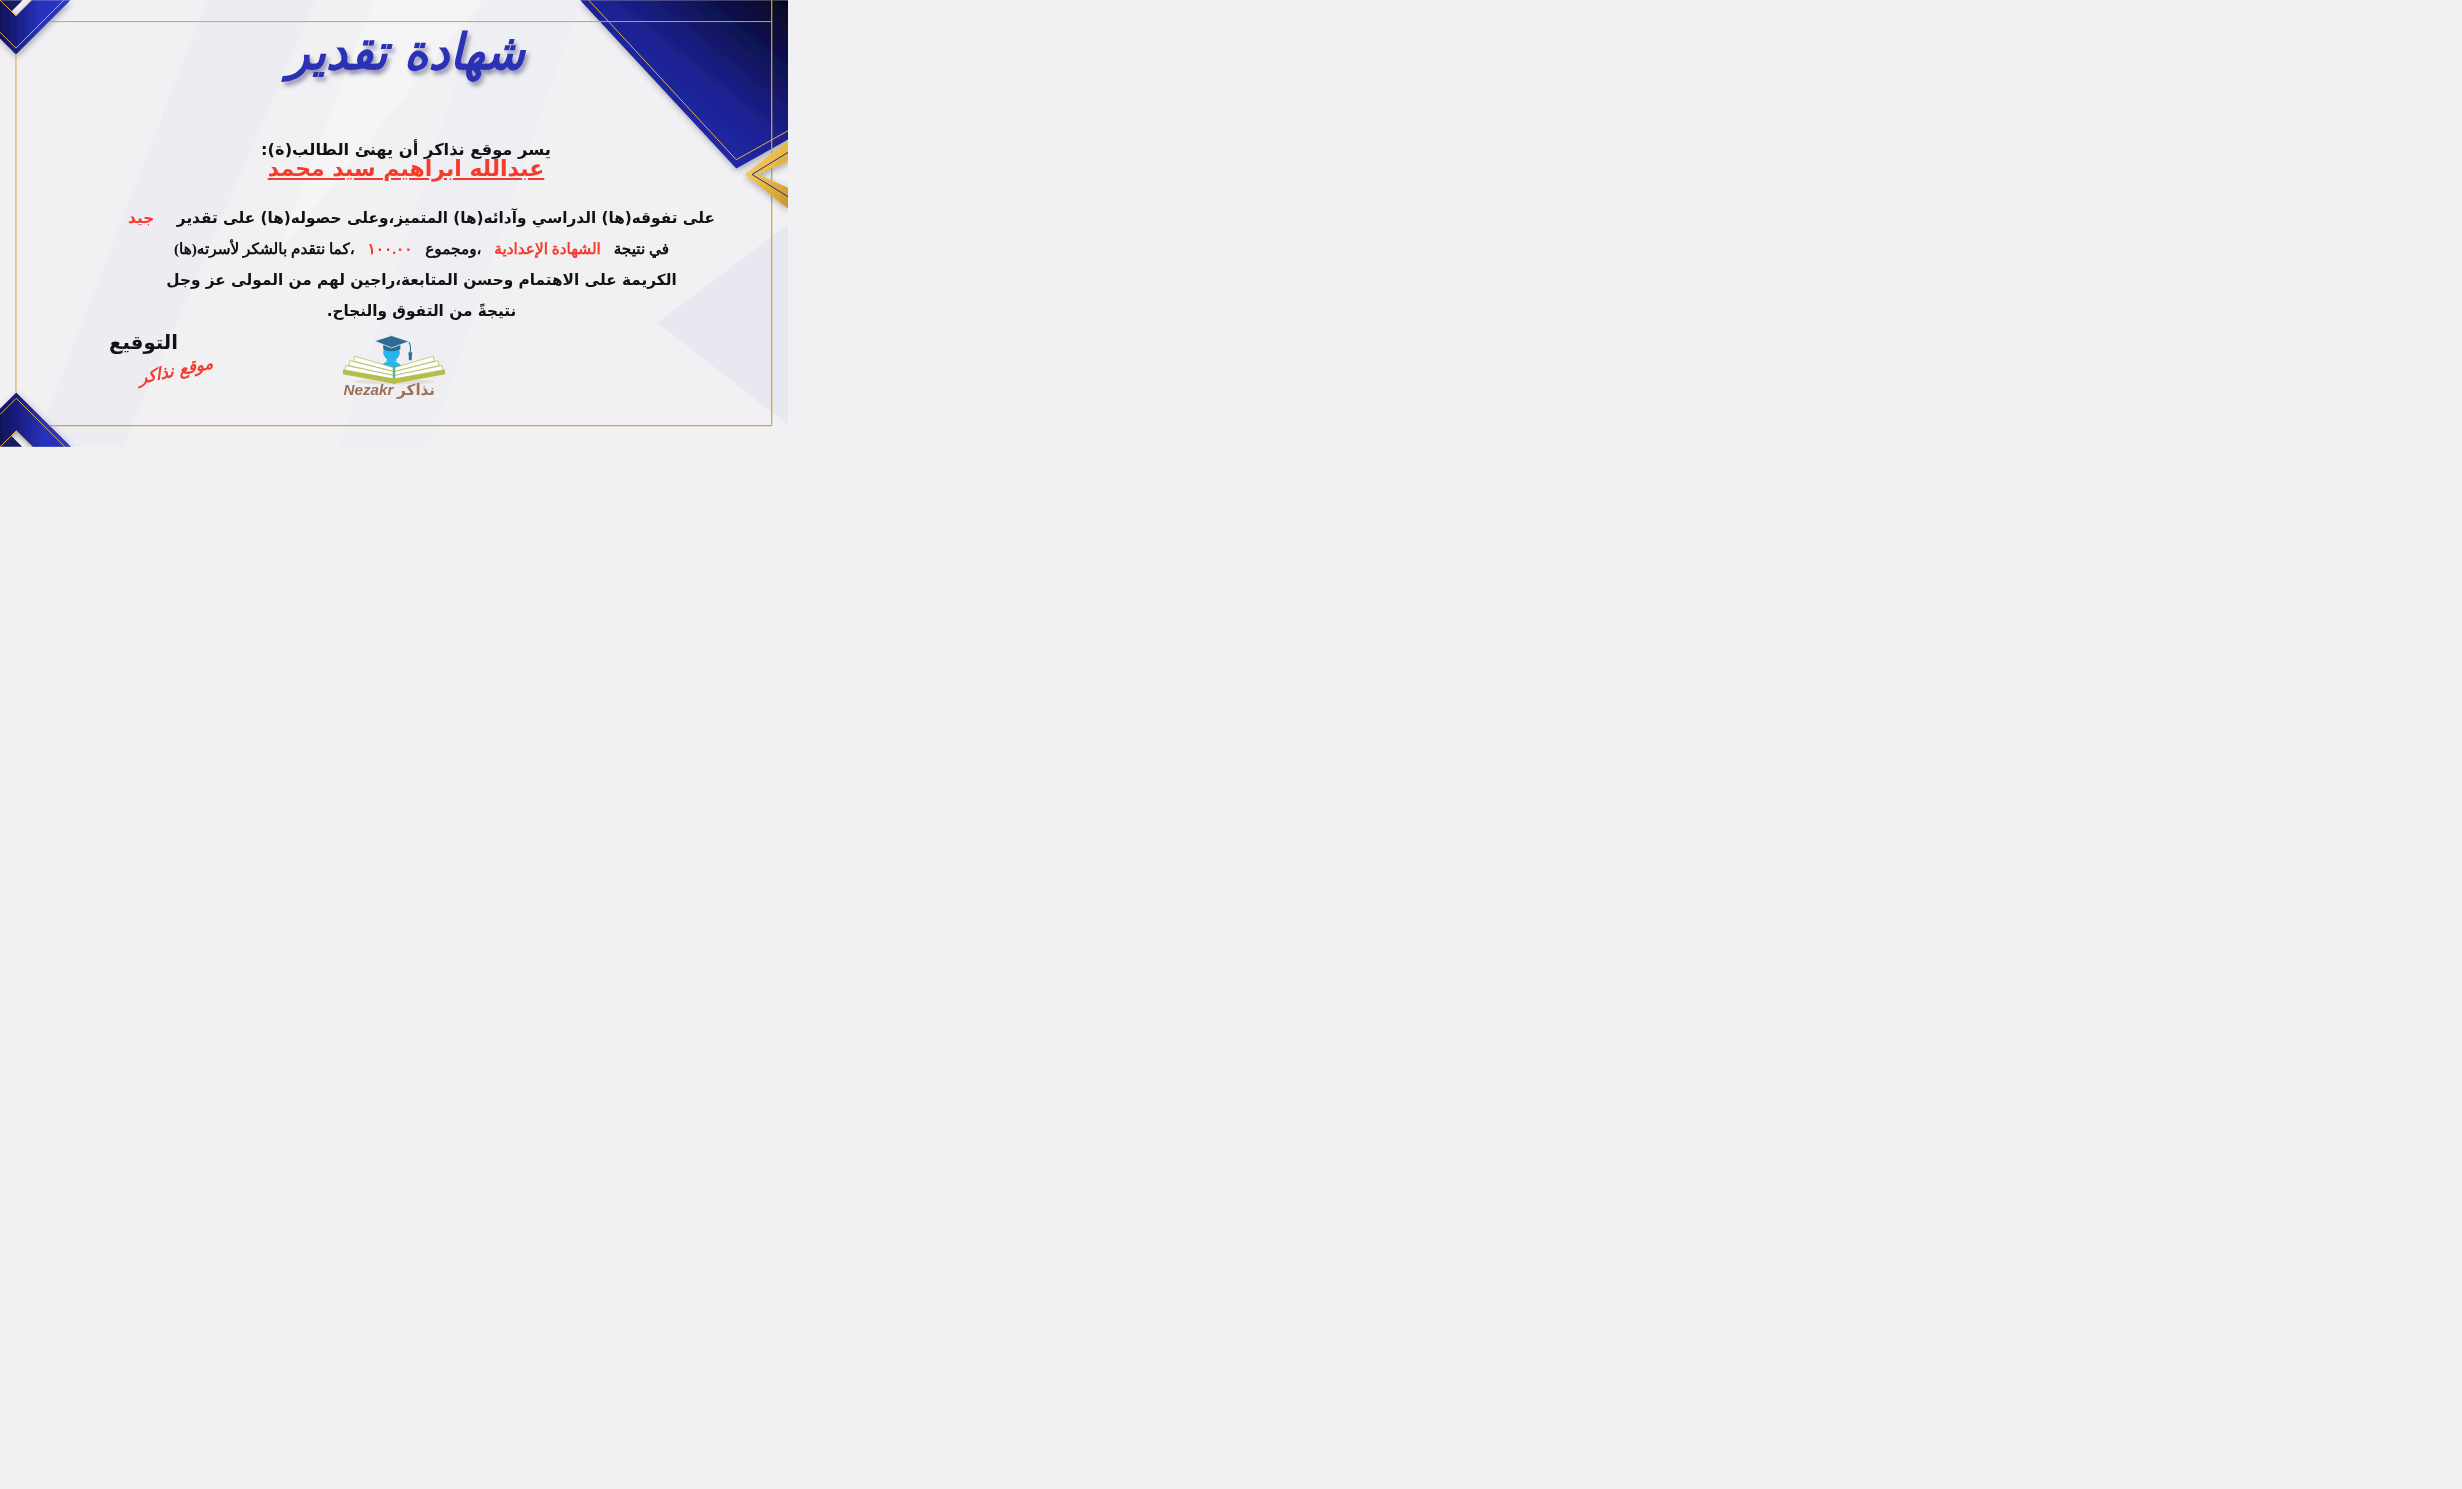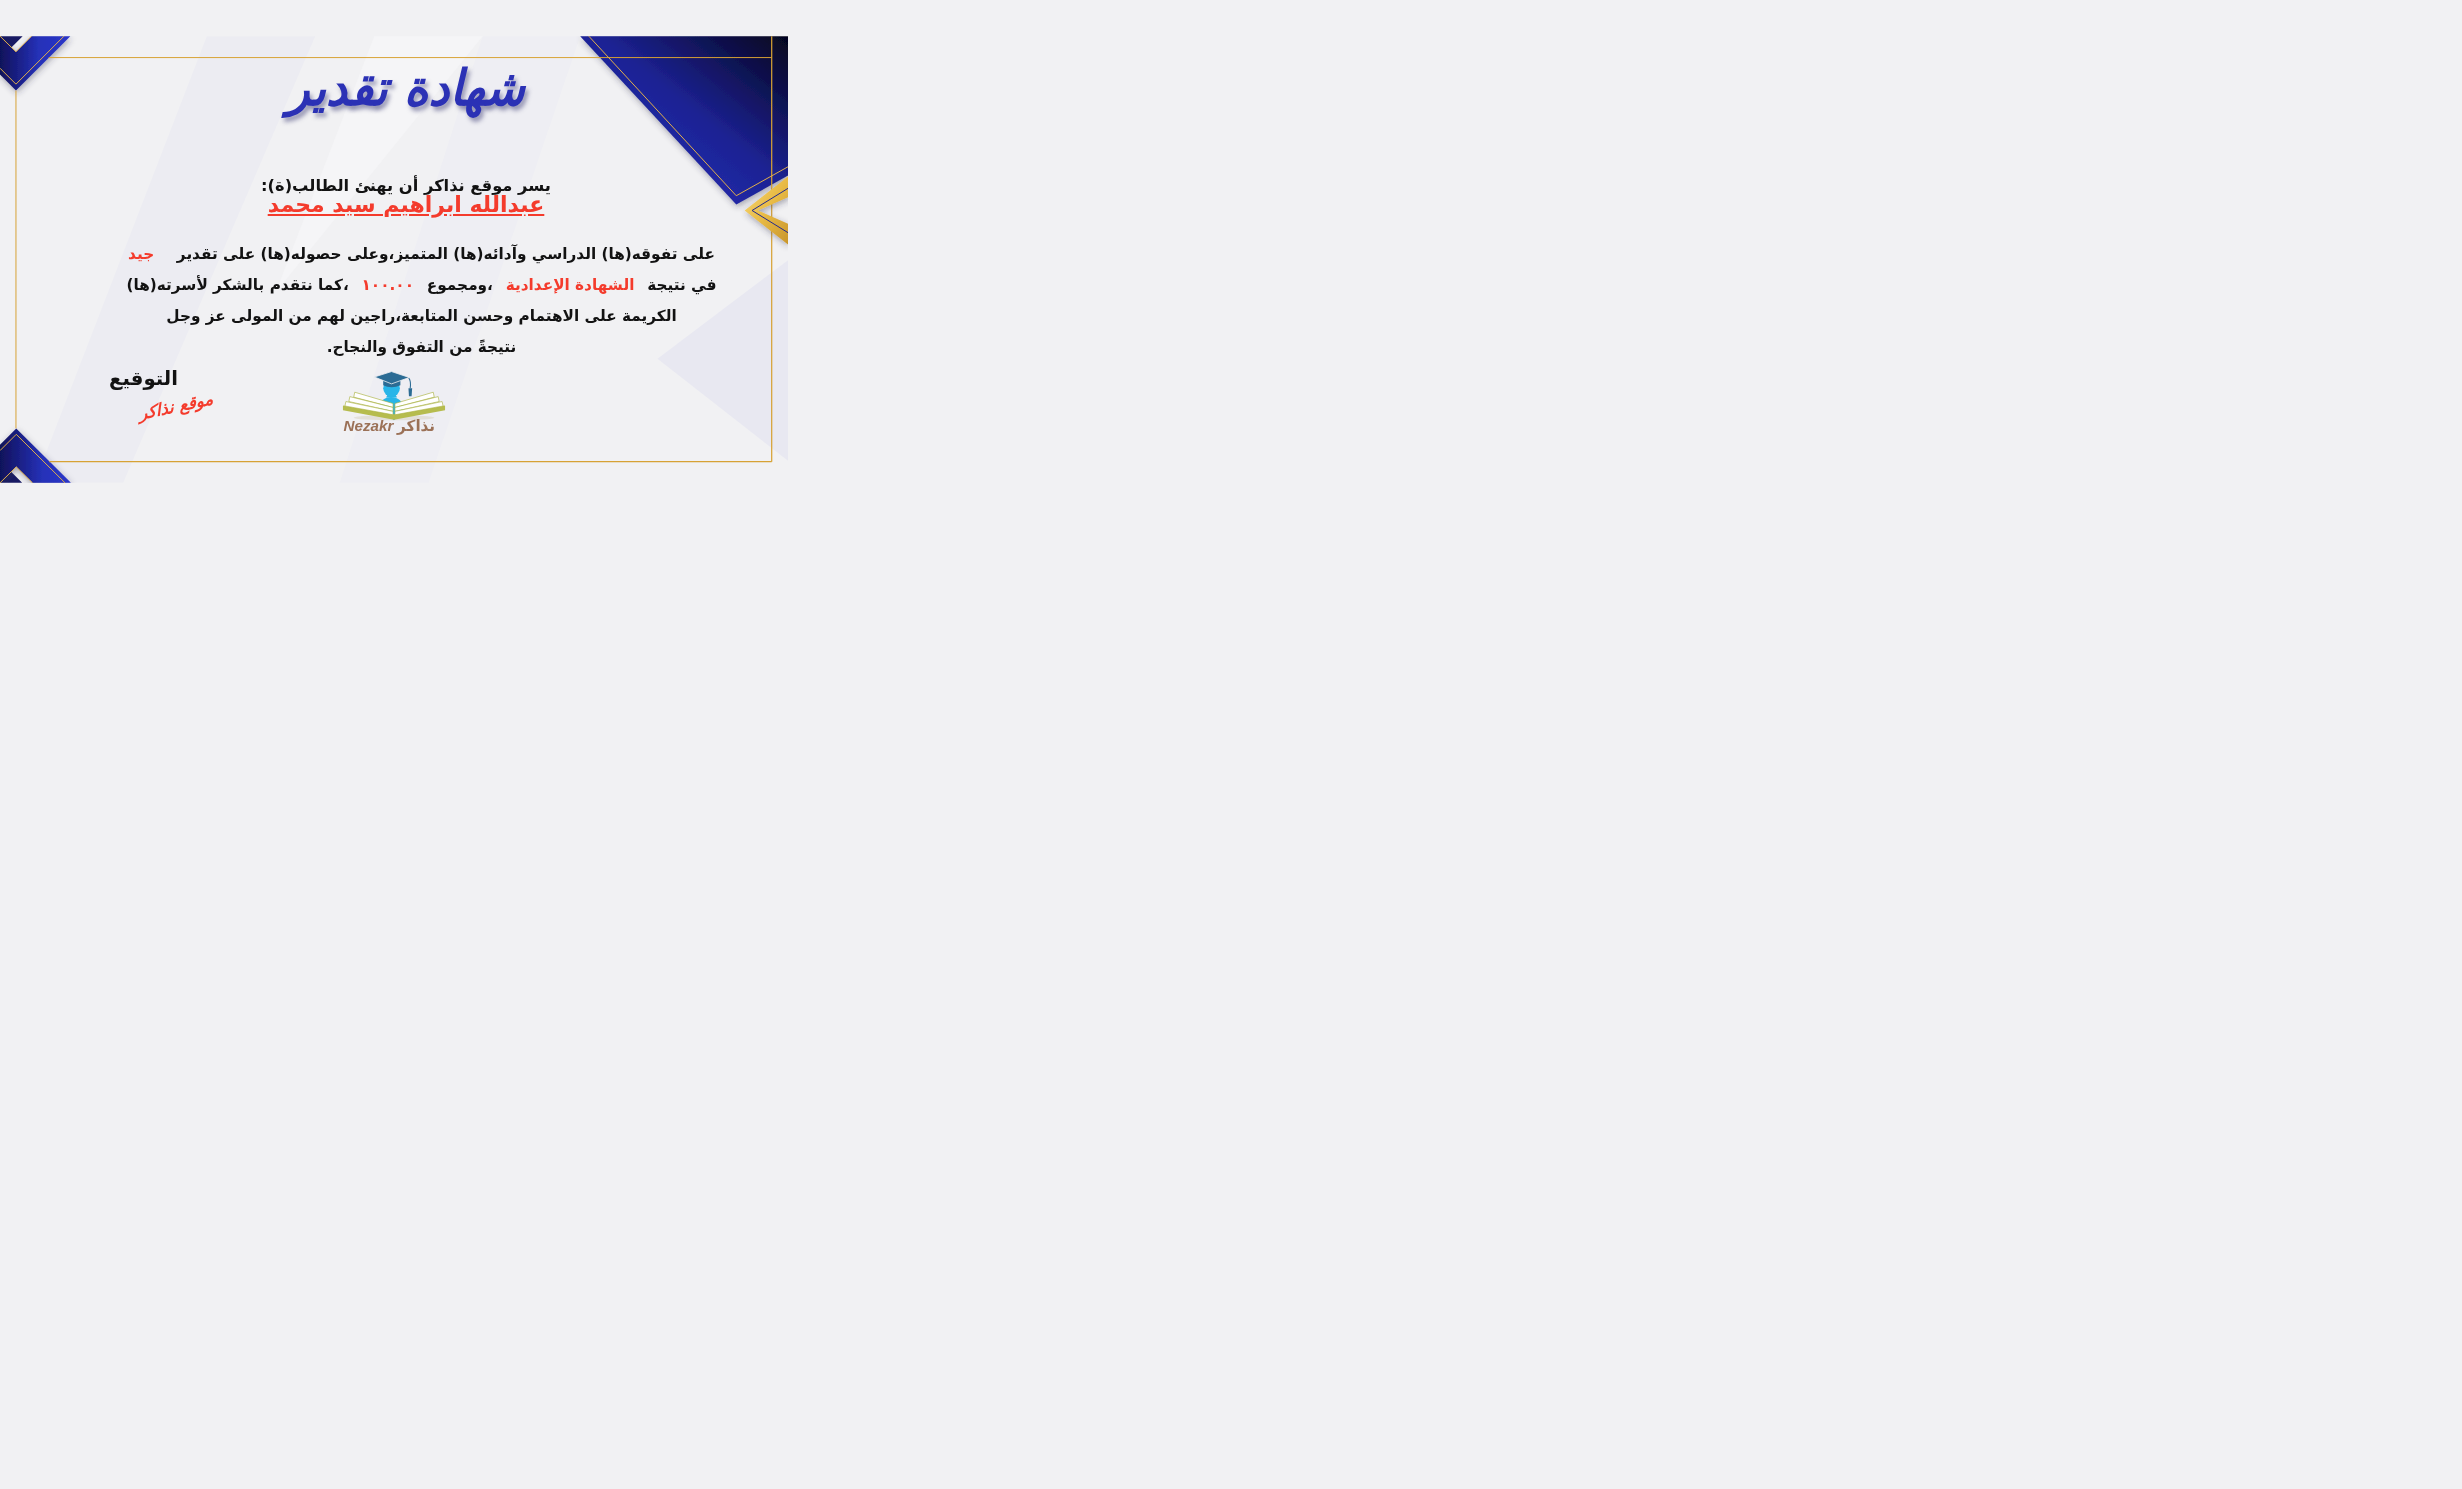--- a/index.html
+++ b/index.html
@@ -1,34 +1,34 @@
 <!DOCTYPE html>
 <html lang="ar" style="--accent-blue: #2b31b5; --accent-red: #f43b2c; --text-black: #121212; --gold-line: #d7a234; --gold-fill: #e9bb45; --corner-blue-bright: #2b36c9; --corner-blue-dark: #0a0b33; --logo-cap-blue: #2b6b94; --logo-cyan: #29b5e8; --logo-olive: #b6bc4e; --logo-brown: #9b7157;font-size:7.9px"><head>
 <meta charset="utf-8">
 <style>
   html,body{margin:0;padding:0;background:#f1f1f3;}
   .stage{
     position:relative;width:788px;height:447px;overflow:hidden;
-    background:#f1f1f3;font-family:"DejaVu Sans",sans-serif;margin-top:36px;
+    background:#f1f1f3;font-family:"DejaVu Sans",sans-serif;
   }
   .decor{position:absolute;inset:0;width:788px;height:447px;display:block;}
   .txt{position:absolute;left:86px;width:640px;text-align:center;font-weight:bold;color:var(--text-black,#121212);}
   .rtl{direction:rtl;unicode-bidi:isolate;}
   .cert-title{
     top:25.6px;font-size:47px;line-height:1.1;white-space:nowrap;
     color:var(--accent-blue,#2b31b5);
     text-shadow:2.5px 3.4px 4.4px rgba(60,60,115,.5);
     transform:scaleY(1.06);
     font-style:italic;
   }
   .intro-line{top:140px;font-size:16.3px;}
   .student-name{top:156px;font-size:22px;color:var(--accent-red,#f43b2c);text-decoration:underline;}
   .body-line{position:absolute;left:94px;width:655px;text-align:center;font-weight:bold;font-size:15.3px;color:var(--text-black,#121212);}
   .bl-a{top:209px;}
-  .bl-b{top:240px;}
+  .bl-b{top:240px;font-family:Liberation Serif, serif;}
   .bl-c{top:271px;}
   .bl-d{top:302px;}
   .red-val{color:var(--accent-red,#f43b2c);}
   .gap-lg{margin-inline-start:22.7px;}
   .gap-md{margin-inline:12.8px;}
   .sig-label{position:absolute;left:109px;top:331px;width:69px;font-weight:bold;font-size:19.7px;color:var(--text-black,#121212);}
   .sig-script{
     position:absolute;left:112px;top:360px;width:128px;text-align:center;
     font-size:16.7px;font-style:italic;font-weight:bold;
     color:var(--accent-red,#f43b2c);

